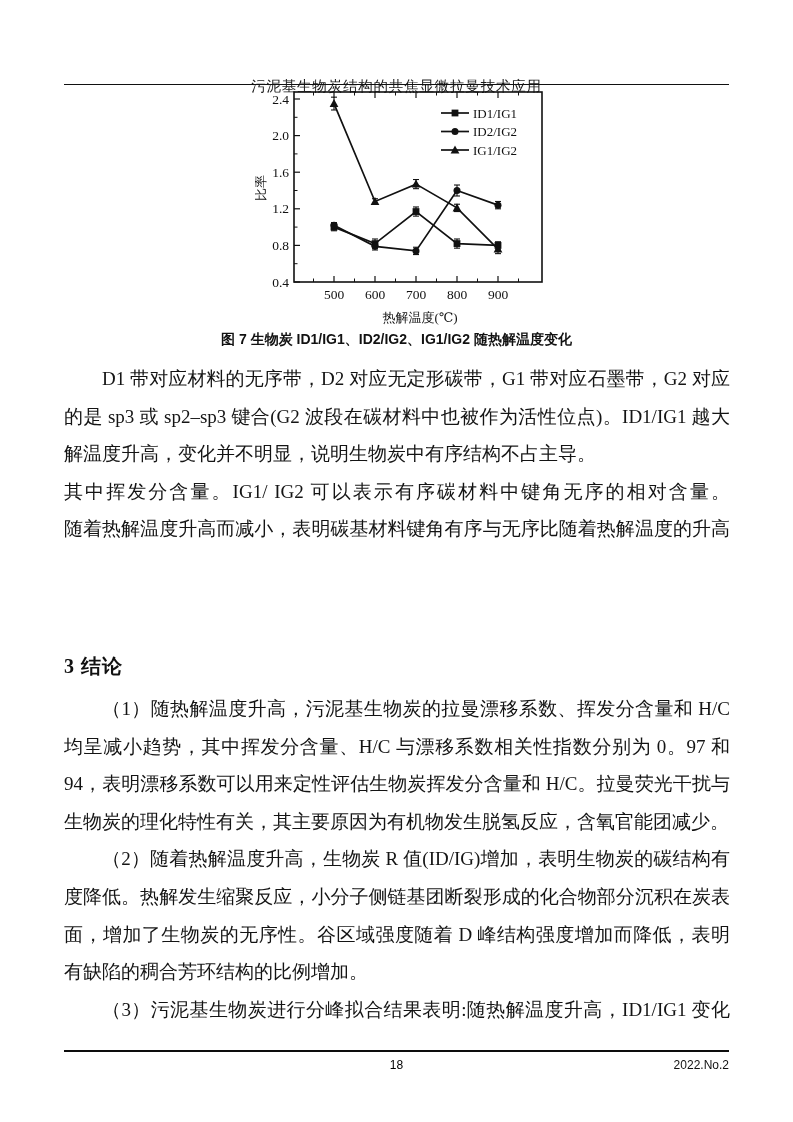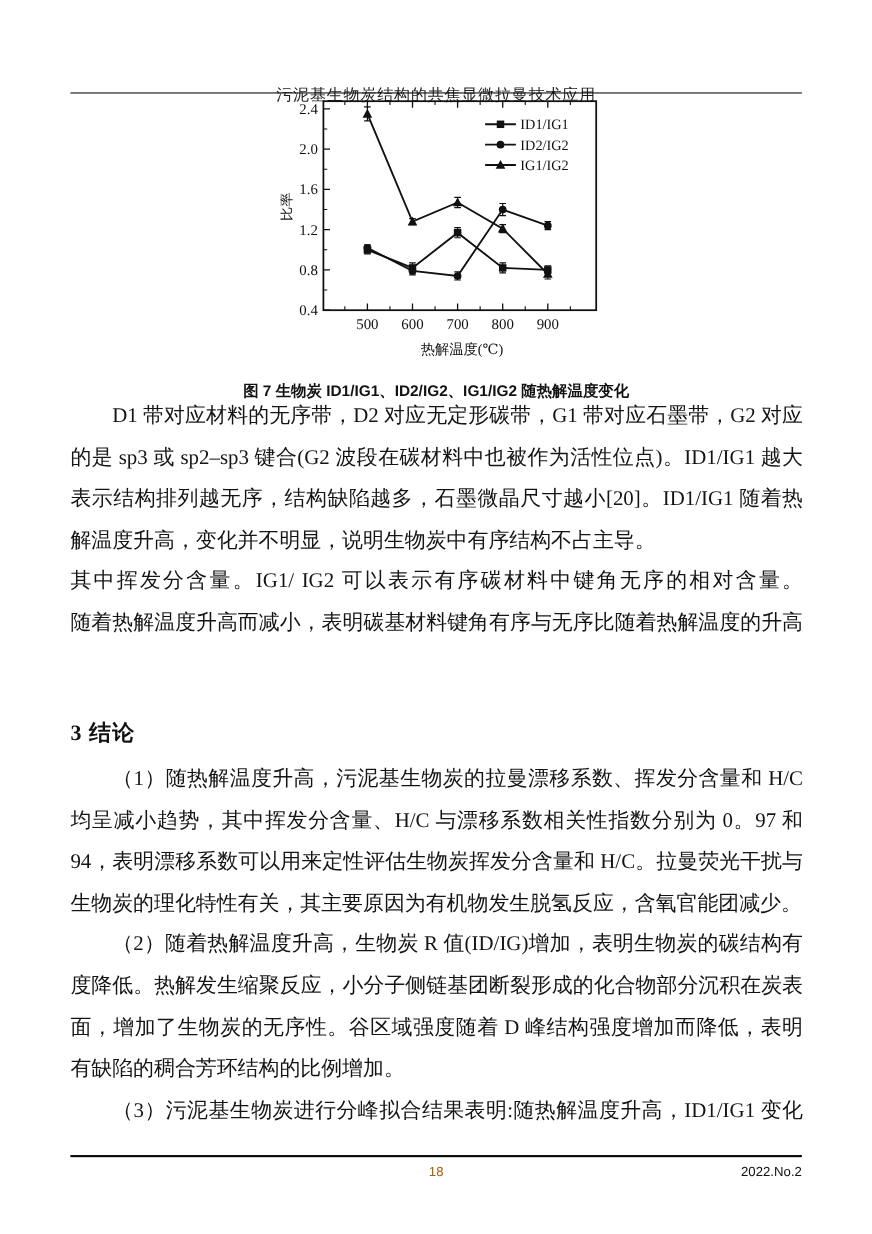--- a/index.html
+++ b/index.html
@@ -22,21 +22,21 @@
     position:absolute;top:84px;left:64px;width:665px;height:0;
     border-top:1.6px solid #111;
   }
   .figure-wrap{
     position:absolute;left:255px;top:88px;width:330px;height:245px;
   }
   .figure-caption{
     position:absolute;top:331px;left:0;right:0;
     text-align:center;
     font-family:"Liberation Sans","DejaVu Sans",sans-serif;
-    font-weight:700;font-size:14px;color:#111;margin-top:16px;
+    font-weight:700;font-size:14px;color:#111;
   }
   .bodytext{
     position:absolute;left:64px;width:666px;
     font-size:19px;line-height:37.6px;color:#141414;
   }
   .body-1{top:360px;}
   .body-2{top:690px;}
   .tline{
     height:37.6px;line-height:37.6px;
     text-align:justify;text-align-last:justify;
@@ -50,21 +50,21 @@
     font-weight:700;font-size:20px;color:#111;
     letter-spacing:1px;
   }
   .footer-rule{
     position:absolute;top:1050px;left:64px;width:665px;height:0;
     border-top:2.6px solid #0d0d0d;
   }
   .page-number{
     position:absolute;top:1058px;left:0;right:0;text-align:center;
     font-family:"Liberation Sans","DejaVu Sans",sans-serif;
-    font-size:12px;color:#a16207;
+    font-size:12px;color:#000000;
   }
   .issue-label{
     position:absolute;top:1058px;right:64px;
     font-family:"Liberation Sans","DejaVu Sans",sans-serif;
     font-size:12px;color:#111;
   }
   
   .ctick{font-family:"Liberation Serif","DejaVu Serif",serif;font-size:13.5px;fill:#111;}
   .clegend{font-family:"Liberation Serif","DejaVu Serif",serif;font-size:13px;fill:#111;}
   .caxis{font-family:"Liberation Serif","DejaVu Serif",serif;font-size:13px;fill:#111;}
@@ -200,21 +200,20 @@
         <text x="10" y="100" text-anchor="middle" class="caxis" transform="rotate(-90 10 100)">比率</text>
       </svg>
   </div>
 
   <div class="figure-caption">图 7  生物炭 ID1/IG1、ID2/IG2、IG1/IG2 随热解温度变化</div>
 
   <div class="bodytext body-1">
       <div>
         <div class="tline indent">D1 带对应材料的无序带，D2 对应无定形碳带，G1 带对应石墨带，G2 对应</div>
         <div class="tline">的是 sp3 或 sp2–sp3 键合(G2 波段在碳材料中也被作为活性位点)。ID1/IG1 越大</div>
-        <div class="tline">表示结构排列越无序，结构缺陷越多，石墨微晶尺寸越小[20]。ID1/IG1 随着热</div>
         <div class="tline last">解温度升高，变化并不明显，说明生物炭中有序结构不占主导。</div>
       </div>
       <div>
         <div class="tline">其中挥发分含量。IG1/ IG2 可以表示有序碳材料中键角无序的相对含量。IG1/IG2</div>
         <div class="tline">随着热解温度升高而减小，表明碳基材料键角有序与无序比随着热解温度的升高</div>
       </div>
     </div>
 
   <div class="section-heading">3  结论</div>
 

